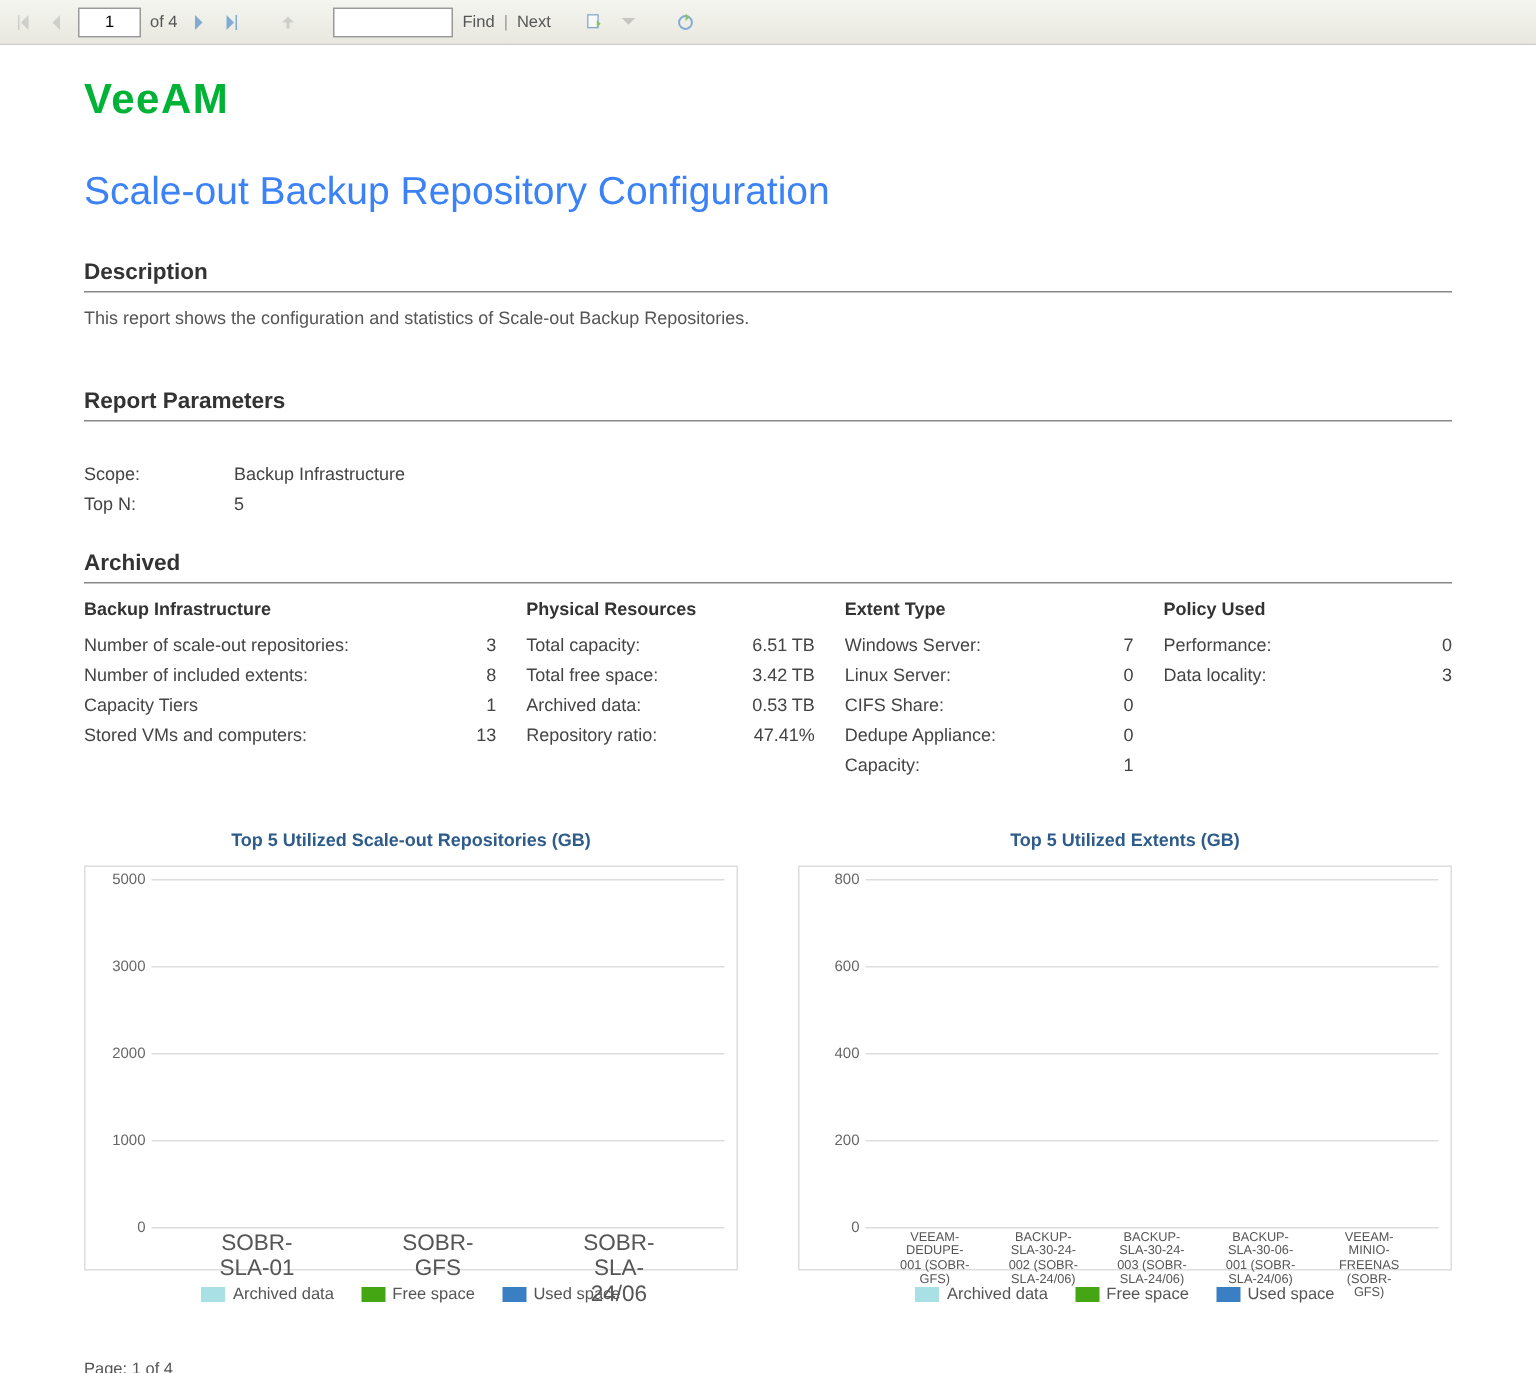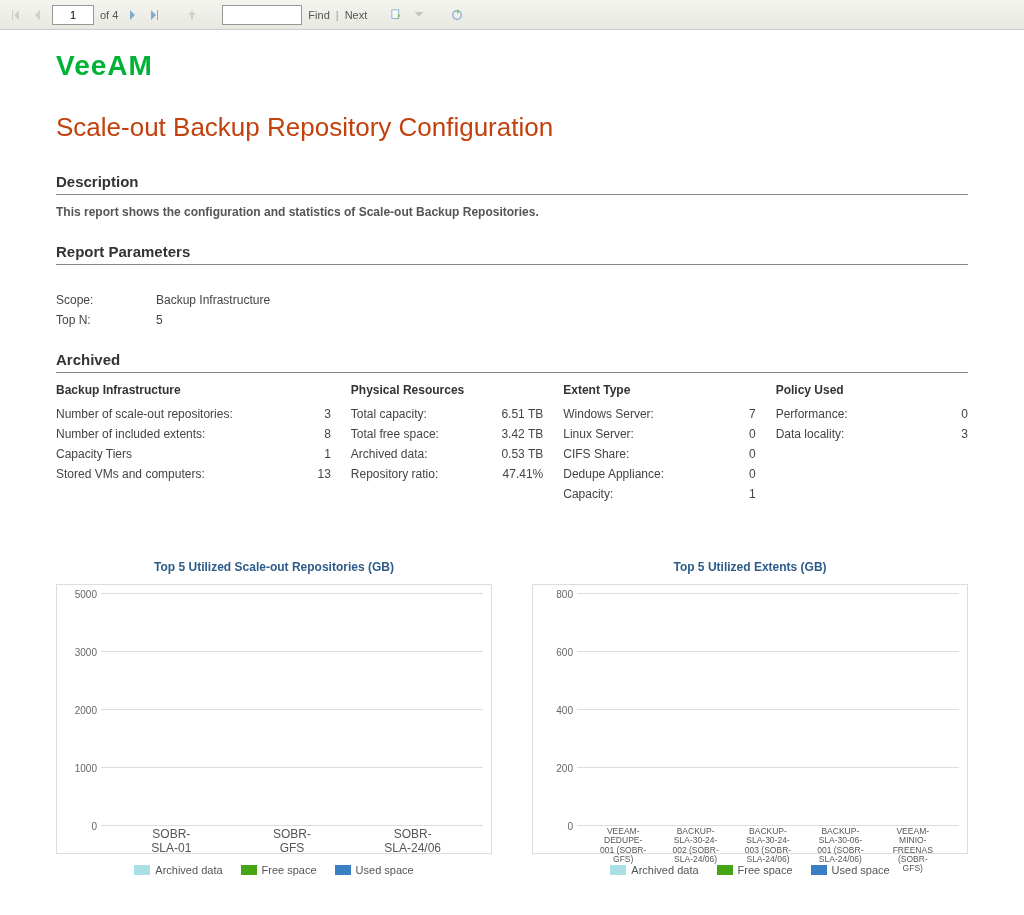--- a/index.html
+++ b/index.html
@@ -13,55 +13,55 @@
   .tb-input { width: 42px; height: 20px; border: 1px solid #999; background: #fff; font-size: 11px; padding: 0 3px; text-align: center; }
   .tb-text { font-size: 11px; color: #555; }
   .tb-search { width: 80px; height: 20px; border: 1px solid #999; background: #fff; font-size: 11px; padding: 0 3px; }
   .tb-link { font-size: 11px; color: #555; cursor: pointer; }
   .tb-sep { color: #999; font-size: 11px; }
   .tb-spacer { width: 10px; }
   
   
   .page { padding: 20px 56px; }
   .logo { color: #00b336; font-size: 28px; font-weight: 700; letter-spacing: 1px; margin-bottom: 30px; font-family: Arial, sans-serif; }
-  h1.title { font-size: 26px; font-weight: 300; color: #c2410c; margin-bottom: 30px; }
+  h1.title { font-size: 26px; font-weight: 300; color: #3b82f6; margin-bottom: 30px; }
   
   .section-head { font-size: 15px; font-weight: 600; color: #333; padding-bottom: 4px; border-bottom: 1px solid #888; margin-bottom: 10px; }
-  .desc-text { font-size: 12px; color: #555; margin-bottom: 24px; font-weight: bold; }
+  .desc-text { font-size: 12px; color: #555; margin-bottom: 40px; }
   
   .params { margin-bottom: 24px; margin-top: 28px; }
   .param-row { display: flex; gap: 40px; font-size: 12px; margin-bottom: 6px; }
   .param-label { width: 60px; color: #444; }
   .param-value { color: #444; }
   
   
   .summary-grid { display: flex; gap: 20px; margin-bottom: 30px; }
   .sum-col { flex: 1; }
   .sum-col.narrow { flex: 0.7; }
   .sum-head { font-weight: 700; font-size: 12px; margin-bottom: 10px; }
   .sum-row { display: flex; justify-content: space-between; font-size: 12px; margin-bottom: 6px; color: #444; }
   .sum-row .val { text-align: right; min-width: 50px; }
   
   
   .charts { display: flex; gap: 40px; margin-bottom: 30px; }
-  .chart-box { flex: 1; margin-top: 23px; }
+  .chart-box { flex: 1; }
   .chart-title { color: #2e5c8a; font-size: 12px; font-weight: 700; margin-bottom: 10px; text-align: center; }
   .chart-area { border: 1px solid #ddd; height: 270px; position: relative; background: #fff; }
   .plot { position: absolute; left: 44px; right: 8px; top: 8px; bottom: 28px; }
   .grid-line { position: absolute; left: 0; right: 0; border-top: 1px solid #ddd; }
   .y-label { position: absolute; left: -40px; width: 36px; text-align: right; font-size: 10px; color: #666; transform: translateY(-50%); }
   .bars { position: absolute; inset: 0; display: flex; align-items: flex-end; justify-content: space-around; padding: 0 10px; }
   .bar-group { display: flex; flex-direction: column-reverse; width: 60px; }
   .bar-group.narrow { width: 48px; }
   .seg { width: 100%; }
   .seg.used { background: #3a7fc4; }
   .seg.free { background: #44a613; }
   .seg.arch { background: #a8e0e5; }
   .x-labels { position: absolute; left: 44px; right: 8px; bottom: 2px; height: 24px; display: flex; justify-content: space-around; padding: 0 10px; }
-  .x-lab { font-size: 12px; color: #555; text-align: center; width: 60px; }
+  .x-lab { font-size: 15px; color: #555; text-align: center; width: 60px; }
   .x-lab.narrow { width: 48px; }
   .x-lab.multi { font-size: 8.5px; line-height: 1.1; }
   
   .legend { display: flex; justify-content: center; gap: 18px; margin-top: 10px; }
   .leg-item { display: flex; align-items: center; gap: 5px; font-size: 11px; color: #555; }
   .leg-sw { width: 16px; height: 10px; }
   .leg-sw.arch { background: #a8e0e5; }
   .leg-sw.free { background: #44a613; }
   .leg-sw.used { background: #3a7fc4; }
   

